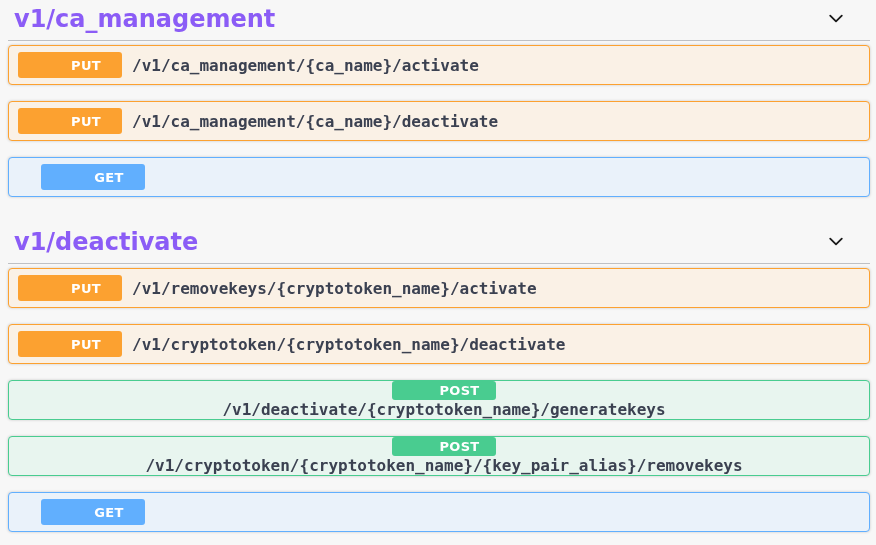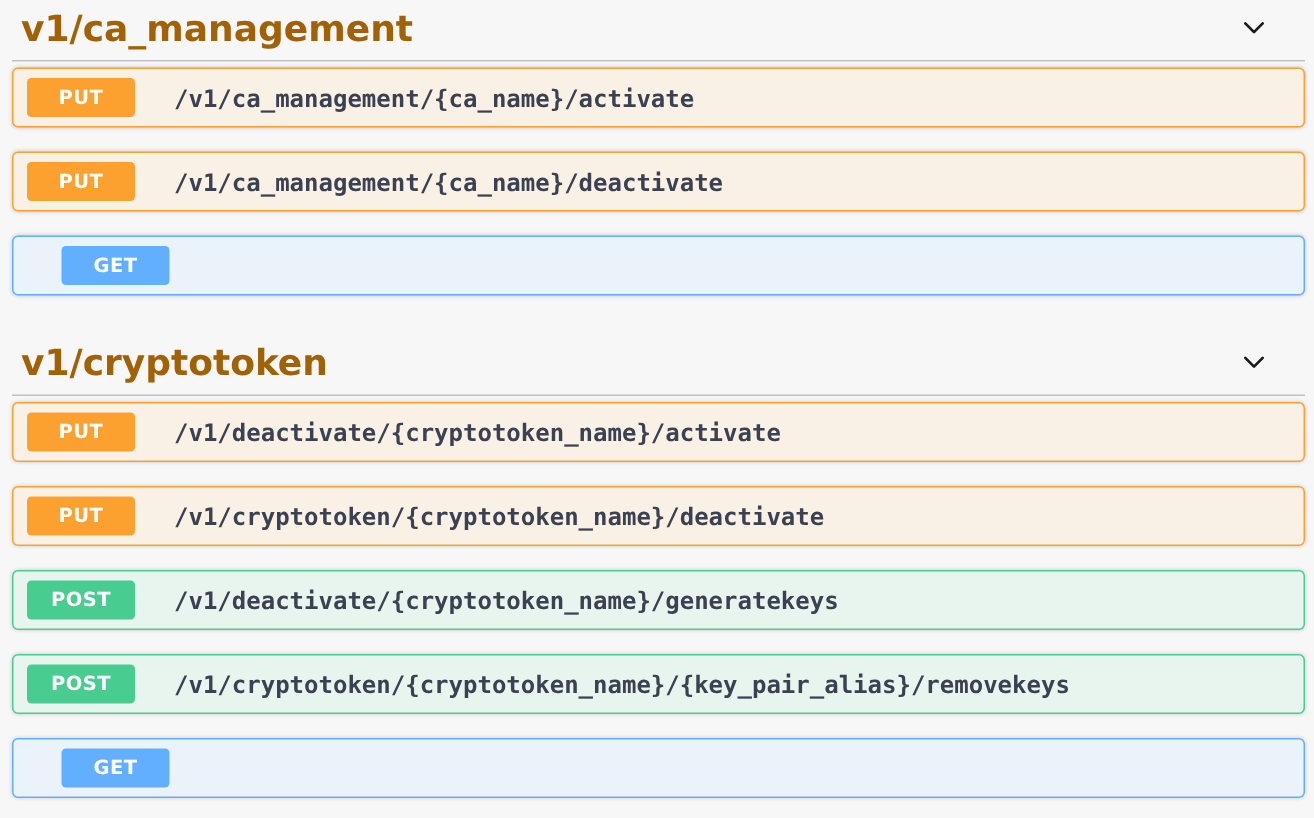--- a/index.html
+++ b/index.html
@@ -26,21 +26,21 @@
     justify-content: space-between;
     margin: 0 6px 0 8px;
     padding: 3px 24px 6px 6px;
     border-bottom: 1px solid rgba(59, 65, 81, 0.3);
     cursor: pointer;
   }
   .tag-title {
     margin: 0;
     font-size: 24px;
     font-weight: bold;
-    color: #a16207;
+    color: #8b5cf6;
     font-family: "DejaVu Sans", "Liberation Sans", sans-serif;
     line-height: 1.25;
   }
   .chevron {
     display: flex;
     align-items: center;
     justify-content: center;
     width: 20px;
     height: 20px;
   }
@@ -61,33 +61,34 @@
     justify-content: center;
     min-width: 72px;
     height: 26px;
     margin-left: 9px;
     border-radius: 3px;
     color: #ffffff;
     font-size: 13px;
     font-weight: bold;
     font-family: "DejaVu Sans", "Liberation Sans", sans-serif;
     letter-spacing: 0.3px;
+    padding-left: 32px;
   }
   .opblock-path {
-    margin-left: 26px;
+    margin-left: 10px;
     font-family: "DejaVu Sans Mono", "Liberation Mono", monospace;
     font-size: 16px;
     font-weight: bold;
     color: #3b4151;
     white-space: nowrap;
   }
 
   .opblock.put  { border-color: var(--put-color);  background: var(--put-bg); }
   .opblock.get  { border-color: var(--get-color);  background: var(--get-bg); }
-  .opblock.post { border-color: var(--post-color); background: var(--post-bg); }
+  .opblock.post { border-color: var(--post-color); background: var(--post-bg); flex-direction: column; }
   .opblock.put  .opblock-method { background: var(--put-color); }
   .opblock.get  .opblock-method { background: var(--get-color); margin-left: 32px; }
   .opblock.post .opblock-method { background: var(--post-color); }
 </style>
 </head>
 <body>
 
 <main id="root">
   <section class="tag-section">
     <div class="opblock-tag">
@@ -110,31 +111,31 @@
   </div>
 
   <div class="opblock get">
     <span class="opblock-method">GET</span>
   </div>
 </div>
   </section>
 
   <section class="tag-section">
     <div class="opblock-tag">
-      <h3 class="tag-title">v1/cryptotoken</h3>
+      <h3 class="tag-title">v1/deactivate</h3>
       <span class="chevron">
         <svg width="20" height="20" viewBox="0 0 20 20" aria-hidden="true">
           <path d="M4.2 6.6 L10 12.4 L15.8 6.6" fill="none" stroke="#1a1a1a" stroke-width="1.8" stroke-linecap="round" stroke-linejoin="round"></path>
         </svg>
       </span>
     </div>
     <div class="ops">
   <div class="opblock put">
     <span class="opblock-method">PUT</span>
-    <span class="opblock-path">/v1/deactivate/{cryptotoken_name}/activate</span>
+    <span class="opblock-path">/v1/removekeys/{cryptotoken_name}/activate</span>
   </div>
 
   <div class="opblock put">
     <span class="opblock-method">PUT</span>
     <span class="opblock-path">/v1/cryptotoken/{cryptotoken_name}/deactivate</span>
   </div>
 
   <div class="opblock post">
     <span class="opblock-method">POST</span>
     <span class="opblock-path">/v1/deactivate/{cryptotoken_name}/generatekeys</span>

